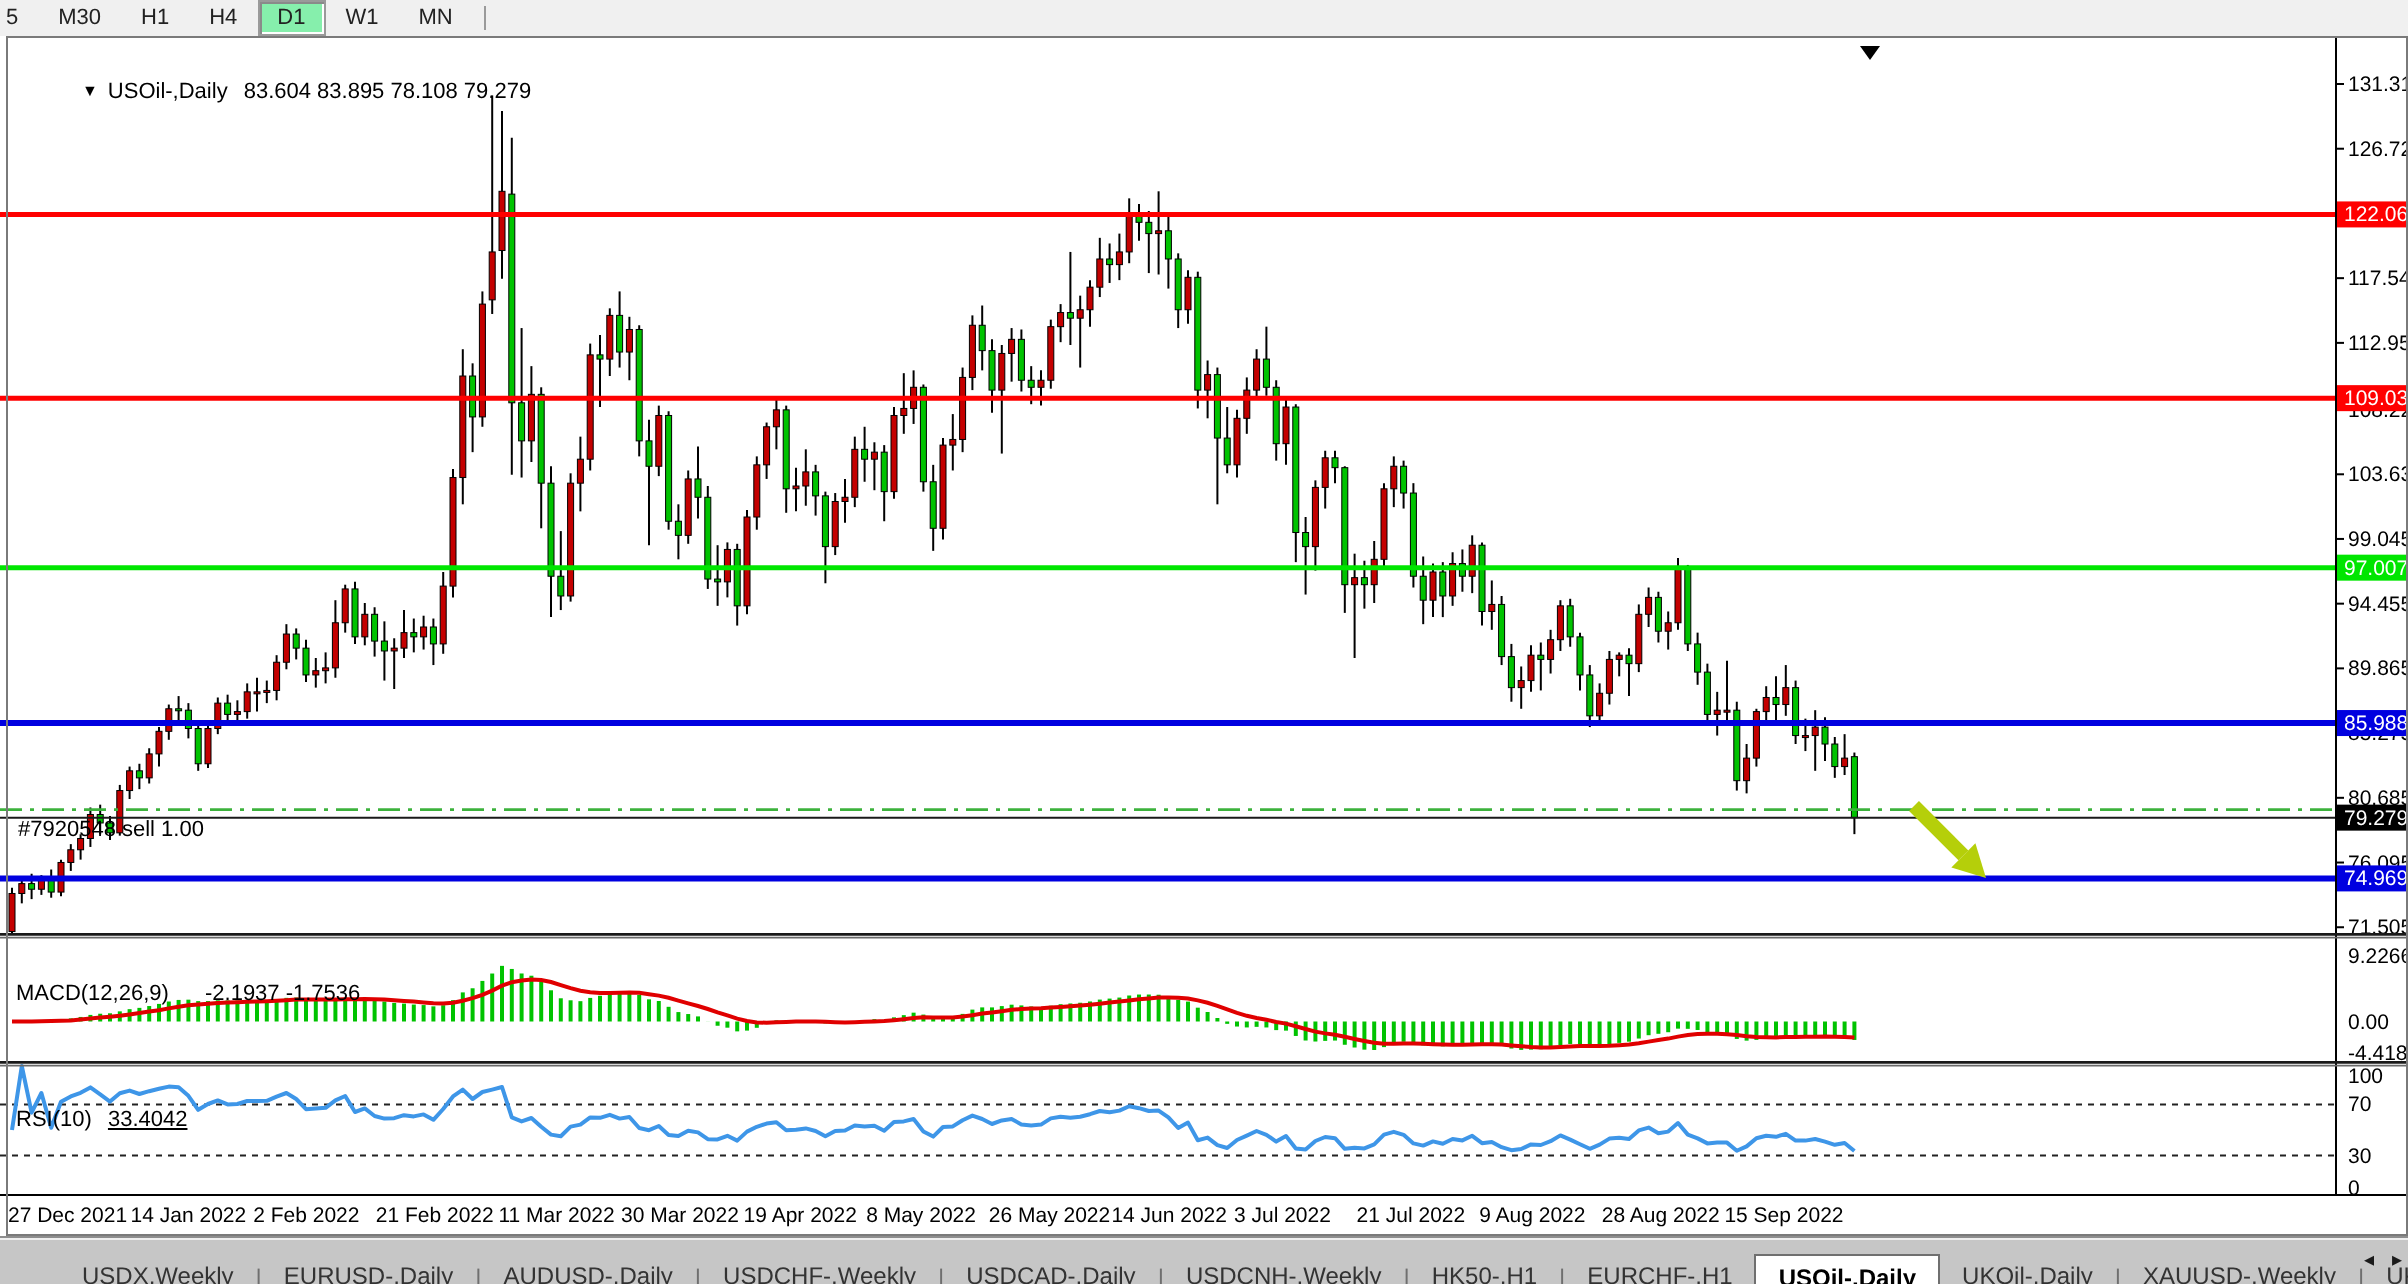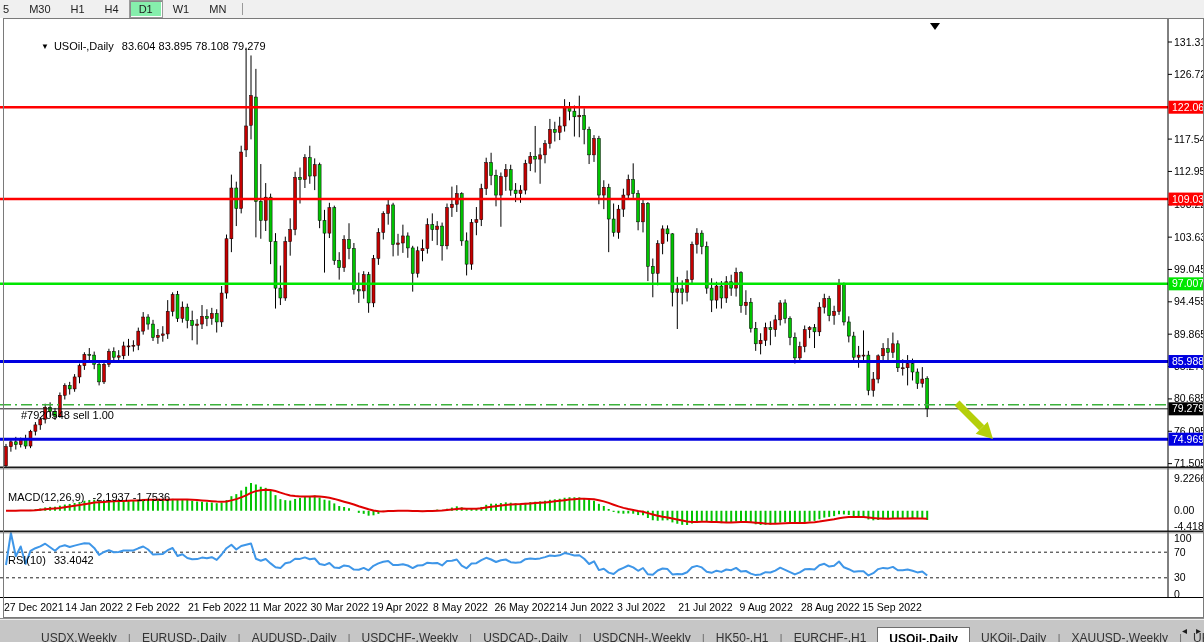--- a/index.html
+++ b/index.html
@@ -738,30 +738,30 @@
         <line x1="0" y1="450.8" x2="1204" y2="450.8" stroke="#6a6a6a" stroke-width="0.8"></line>
         <line x1="0" y1="513.2" x2="1204" y2="513.2" stroke="#1a1a1a" stroke-width="1.4"></line>
         <line x1="0" y1="514.8" x2="1204" y2="514.8" stroke="#6a6a6a" stroke-width="0.8"></line>
         <rect x="3.5" y="0.5" width="1200" height="599" fill="none" stroke="#7a7a7a" stroke-width="1"></rect>
       </svg>
 
     <div class="ovl" style="left:9px;top:22px;margin-left:32px;">
       <span class="arr">▼</span><span>USOil-,Daily</span><span class="gap">83.604 83.895 78.108 79.279</span>
     </div>
 
-    <div class="ovl" style="left:21px;top:391px;">#7920548 sell 1.00</div>
+    <div class="ovl" style="left:9px;top:391px;">#7920548 sell 1.00</div>
 
     <div class="ovl" style="left:8px;top:473px;">
       <span>MACD(12,26,9)</span>
-      <span class="gap" style="margin-left:5px;">-2.1937 -1.7536</span>
+      <span class="gap" style="margin-left:15px;">-2.1937 -1.7536</span>
     </div>
 
     <div class="ovl" style="left:8px;top:536px;">
       <span>RSI(10)</span>
-      <span class="gap" style="margin-left:5px;">33.4042</span>
+      <span class="gap" style="margin-left:5px;text-decoration:underline;">33.4042</span>
     </div>
   </div>
 
   <div class="tabbar" id="tabbar">
       <div class="tab">USDX,Weekly</div>
       <span class="tabsep">|</span>
       <div class="tab">EURUSD-,Daily</div>
       <span class="tabsep">|</span>
       <div class="tab">AUDUSD-,Daily</div>
       <span class="tabsep">|</span>

